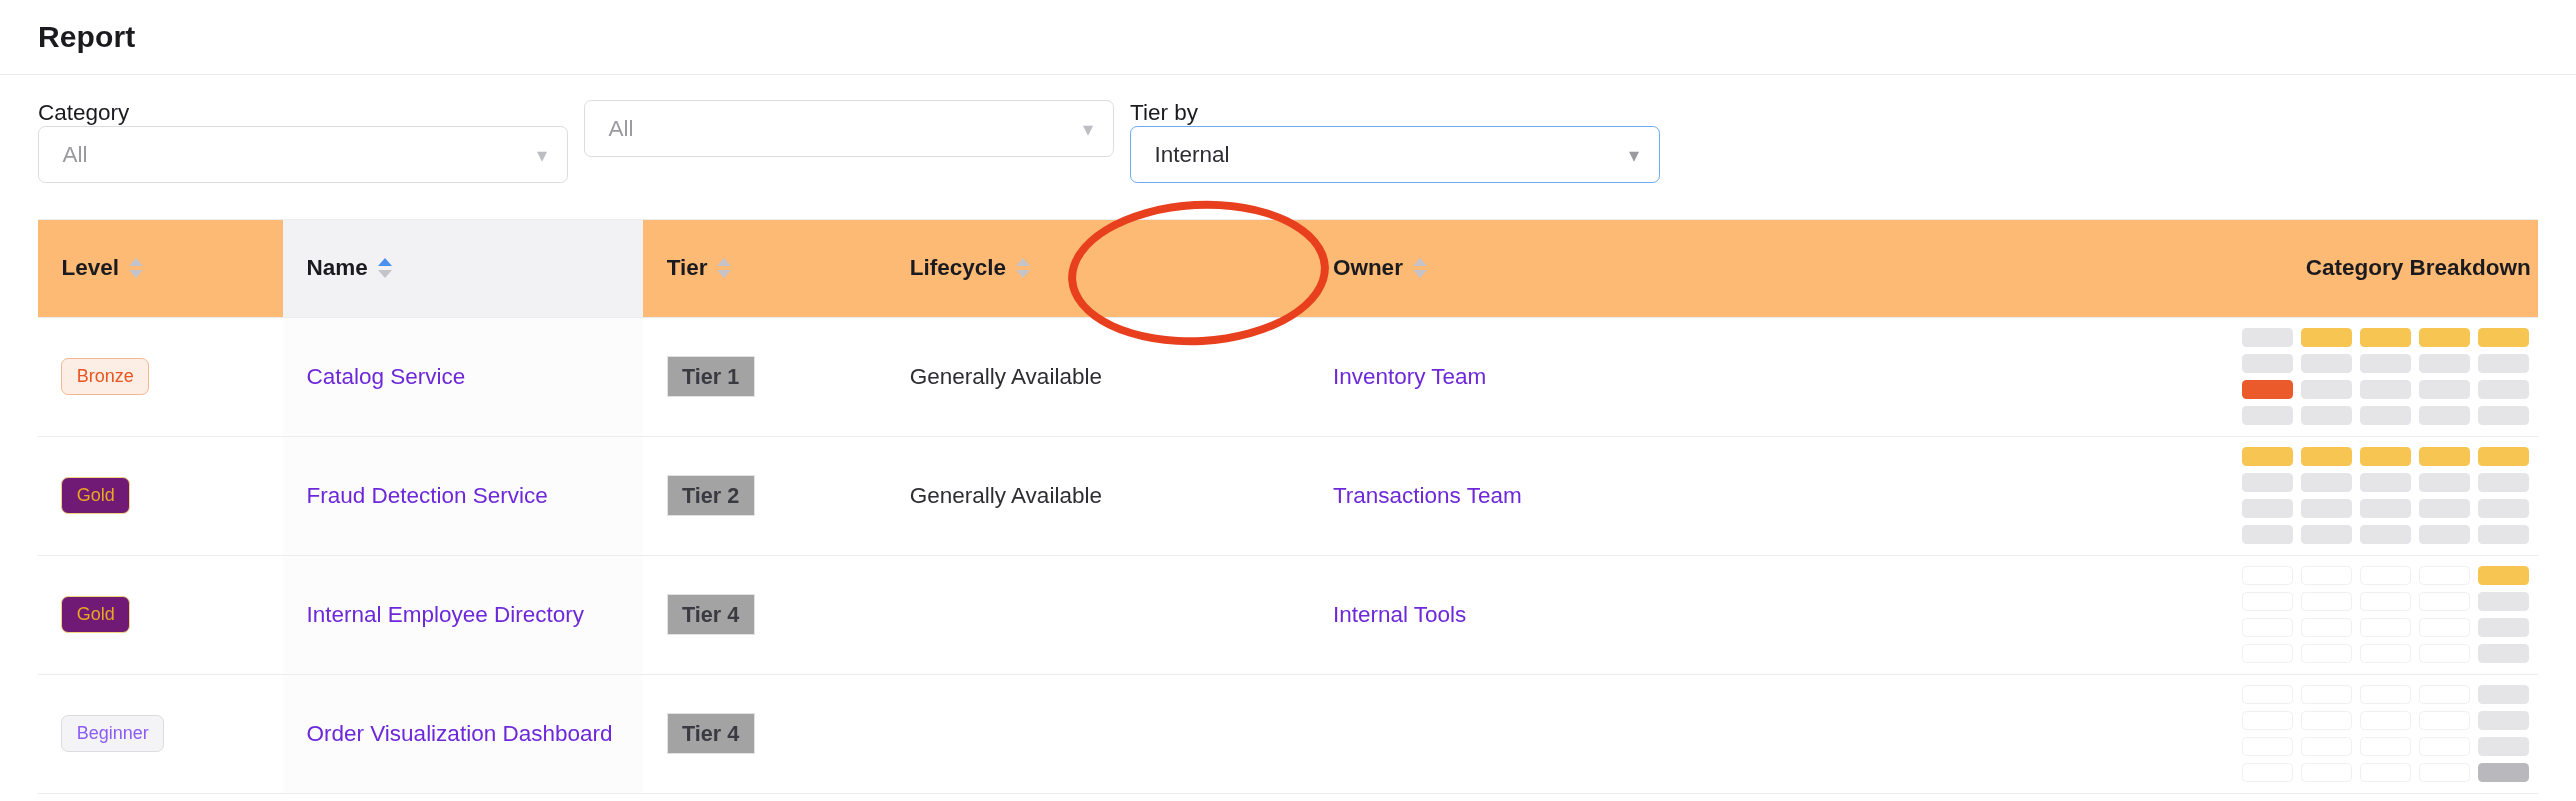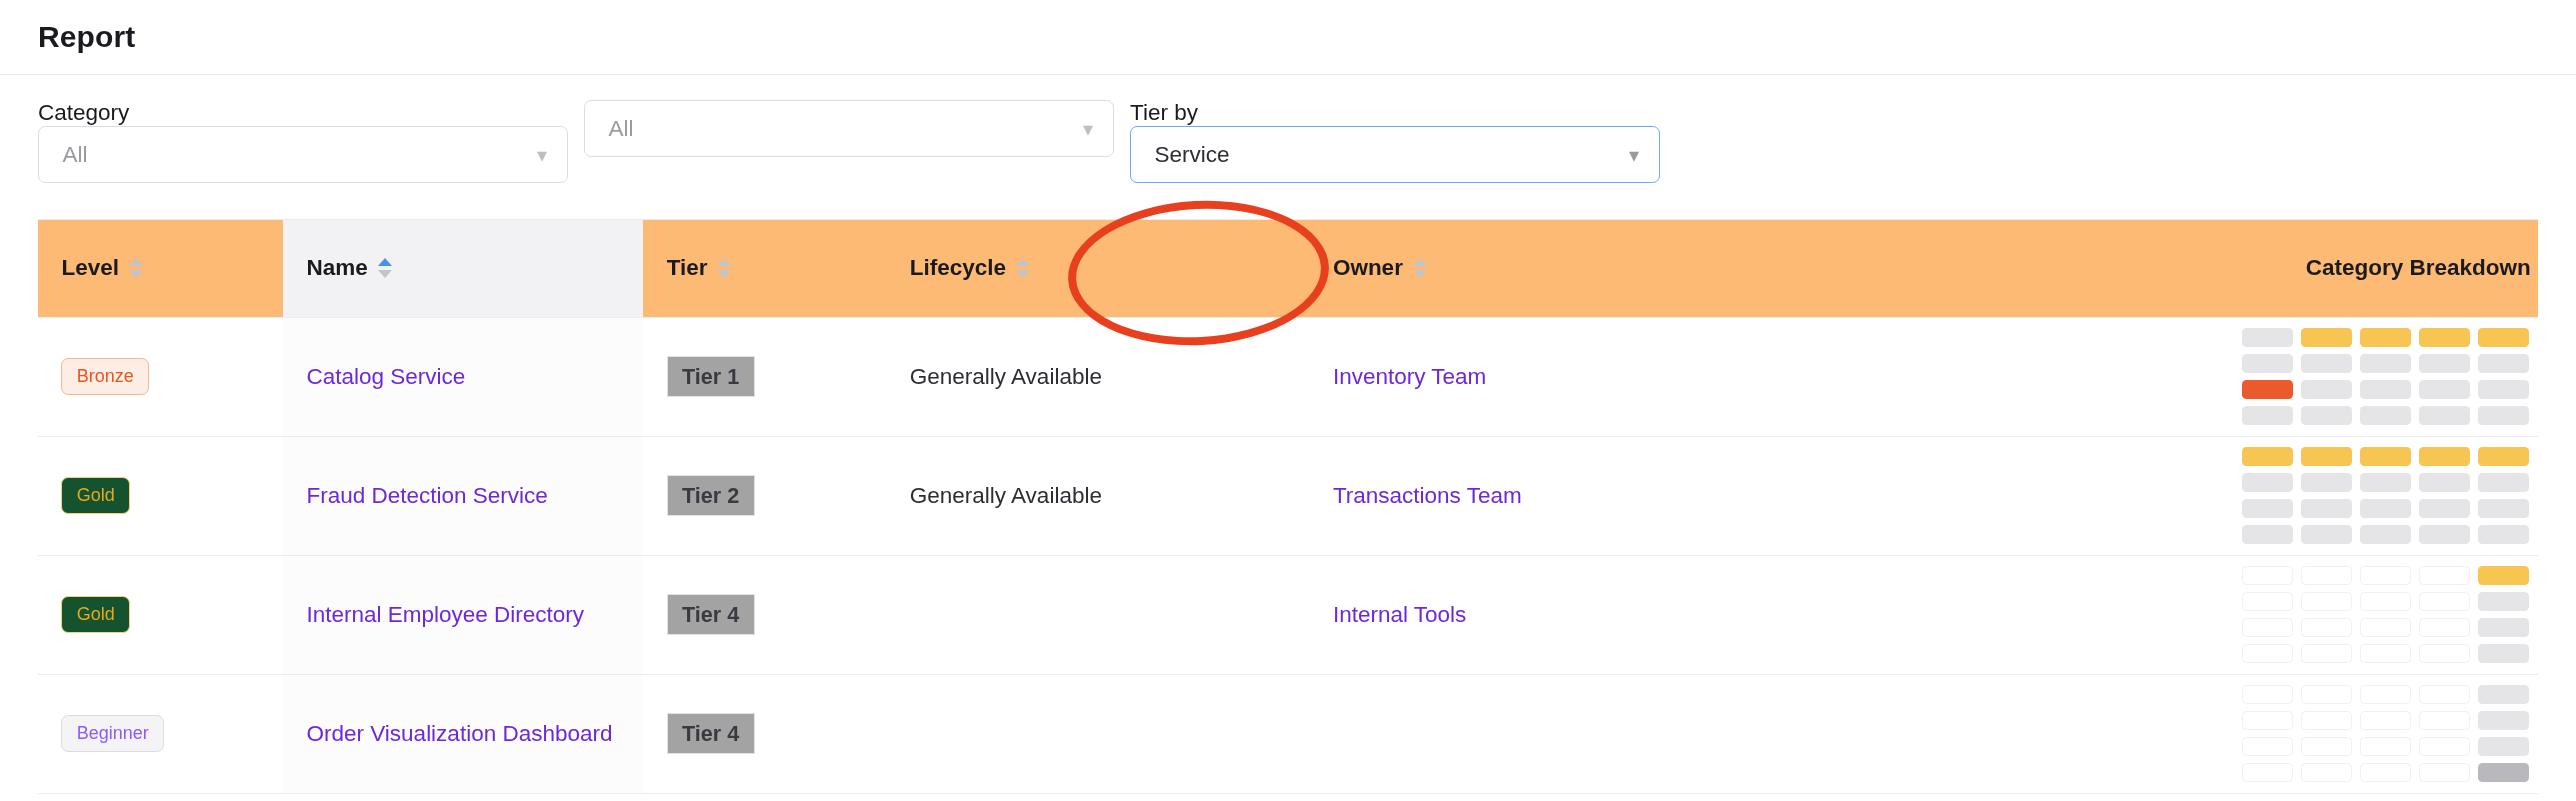--- a/index.html
+++ b/index.html
@@ -131,21 +131,21 @@
 
   .badge {
     display: inline-block;
     border: 1.8px solid;
     border-radius: 7.2px;
     padding: 7.2px 14.4px;
     font-size: 18px;
     line-height: 1.1;
   }
   .badge.bronze   { background:#fdeee5; border-color:#f3b791; color:#e8551f; }
-  .badge.gold     { background:#14532d; border-color:#f5d37a; color:#e8a81f; }
+  .badge.gold     { background:#701a75; border-color:#f5d37a; color:#e8a81f; }
   .badge.beginner { background:#f4f4f6; border-color:#dcdce0; color:#8b5cf6; }
 
   .tier-chip {
     display: inline-block;
     background: #a3a3a3;
     border: 1.8px solid #e2e2e6;
     border-radius: 0;
     padding: 6.3px 14.4px;
     font-size: 21.6px;
     color: #3a3a42;
@@ -194,21 +194,21 @@
   <div class="filter-group">
     <div class="select-box">
       <span>All</span>
       <span class="chev">▾</span>
     </div>
   </div>
 
   <div class="filter-group">
     <div class="filter-label">Tier by</div>
     <div class="select-box focused">
-      <span>Service</span>
+      <span>Internal</span>
       <span class="chev">▾</span>
     </div>
   </div>
 
   <div class="annotation"></div>
 </div>
 
 <div class="table-wrap">
   <table>
     <colgroup>

